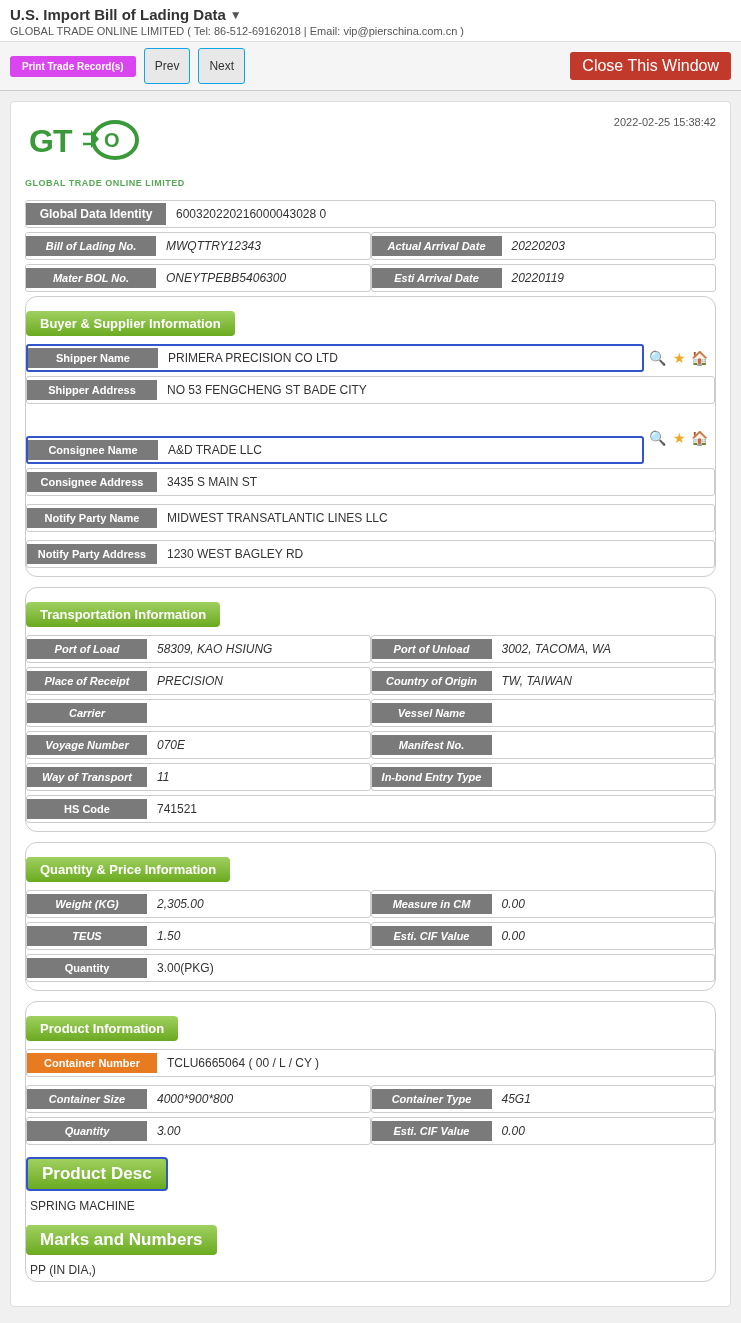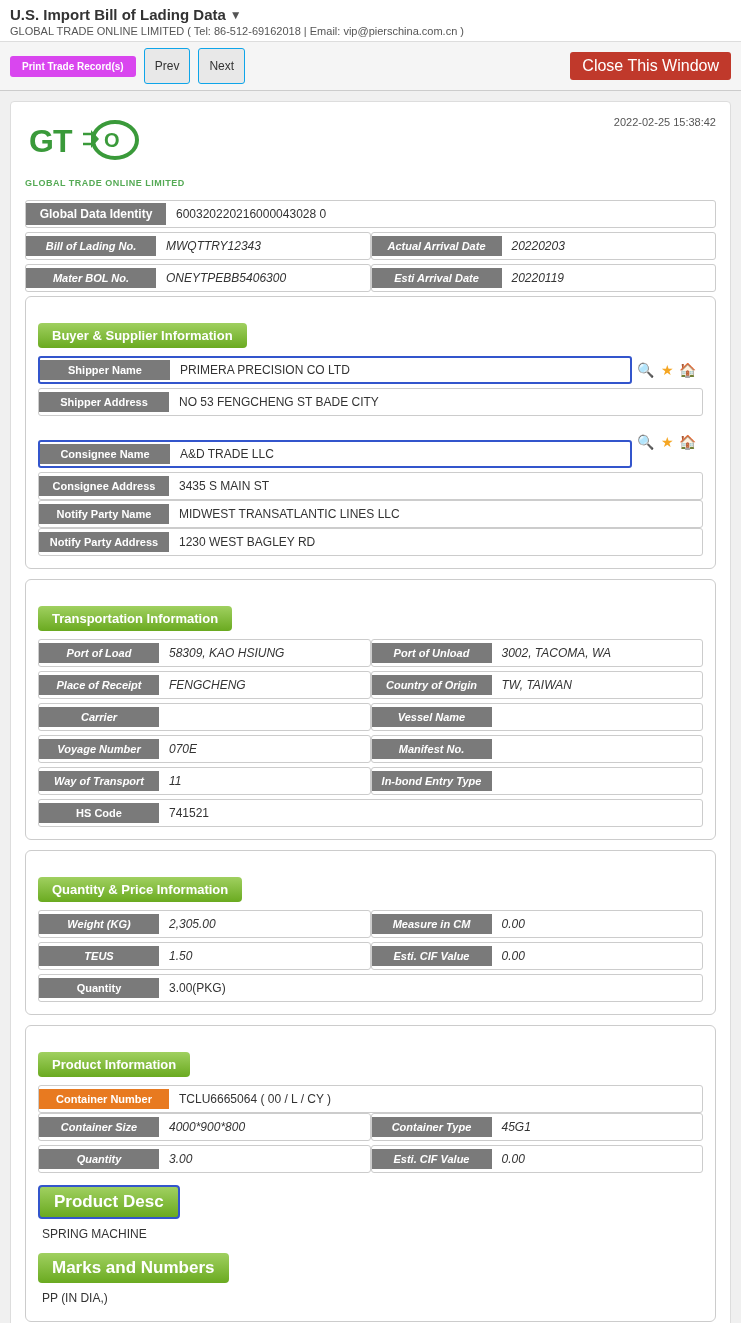--- a/index.html
+++ b/index.html
@@ -97,21 +97,21 @@
     .timestamp {
       font-size: 11px;
       color: #555;
     }
     
     .data-row {
       display: flex;
       align-items: center;
       border: 1px solid #ccc;
       border-radius: 3px;
-      margin-bottom: 0;
+      margin-bottom: 8px;
       min-height: 28px;
     }
     .field-label {
       background: #7a7a7a;
       color: #fff;
       padding: 4px 8px;
       font-size: 11px;
       font-weight: bold;
       white-space: nowrap;
       min-width: 130px;
@@ -136,22 +136,22 @@
       font-weight: bold;
       font-size: 13px;
       padding: 5px 14px;
       border-radius: 4px;
       display: inline-block;
       margin-bottom: 8px;
       margin-top: 14px;
     }
     .section-box {
       border: 1px solid #ccc;
-      border-radius: 6px;
-      padding: 12px;
+      border-radius: 12px;
+      padding: 0;
       margin-bottom: 10px;
     }
     .data-row.highlighted-outer {
       border: 2px solid #3355cc;
       border-radius: 3px;
     }
     
     .icons-row {
       display: flex;
       align-items: center;
@@ -354,21 +354,21 @@
       </div>
       <div class="data-row">
         <div class="field-label narrow">Port of Unload</div>
         <div class="field-value">3002, TACOMA, WA</div>
       </div>
     </div>
 
     <div class="two-col-row">
       <div class="data-row">
         <div class="field-label narrow">Place of Receipt</div>
-        <div class="field-value">FENGCHENG</div>
+        <div class="field-value">PRECISION</div>
       </div>
       <div class="data-row">
         <div class="field-label narrow">Country of Origin</div>
         <div class="field-value">TW, TAIWAN</div>
       </div>
     </div>
 
     <div class="two-col-row">
       <div class="data-row">
         <div class="field-label narrow">Carrier</div>

